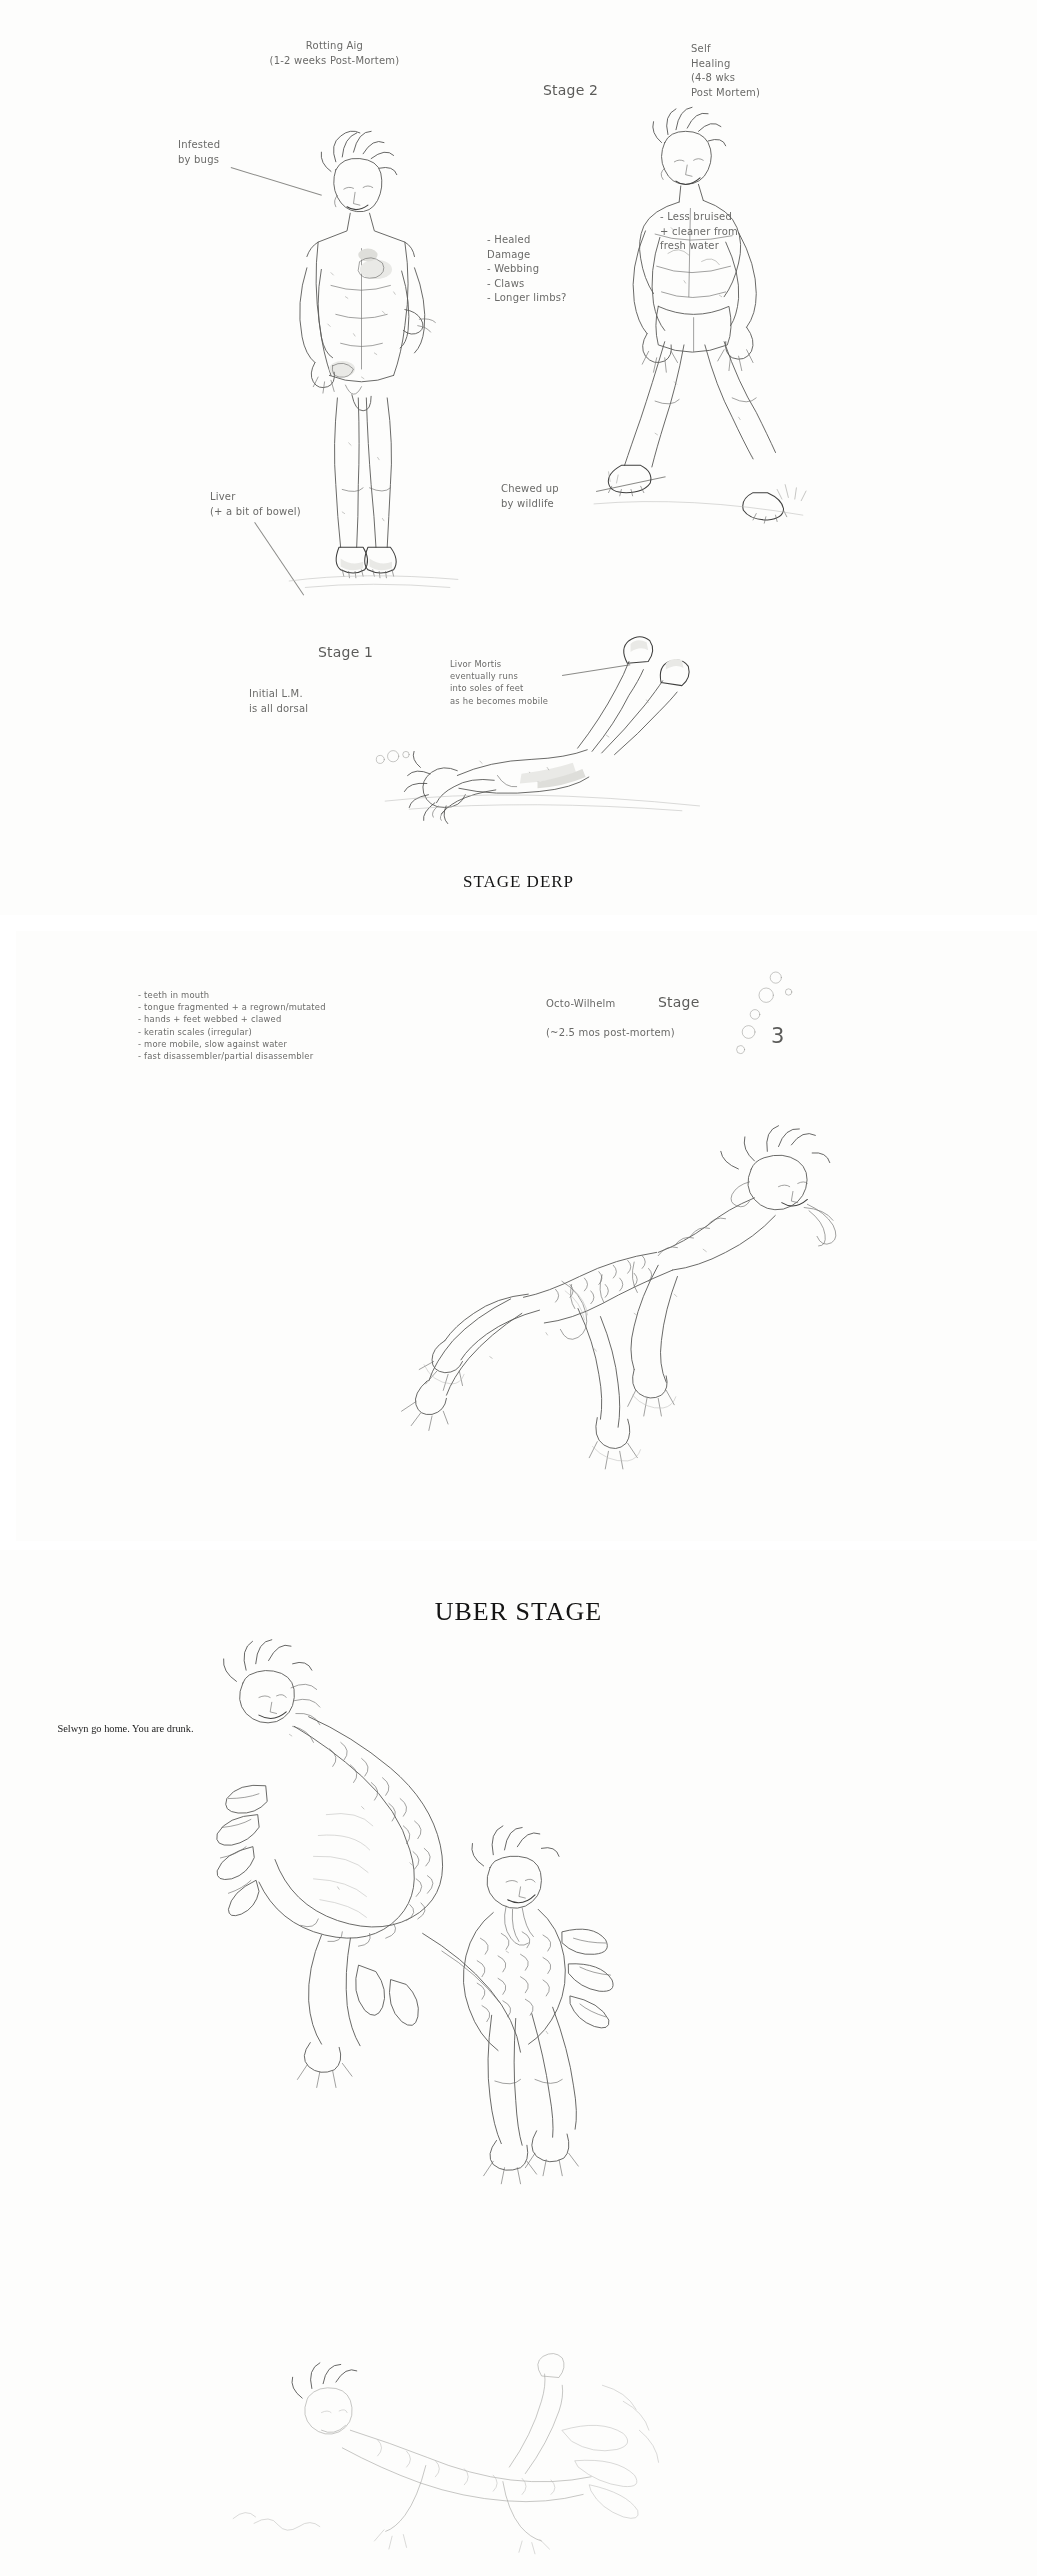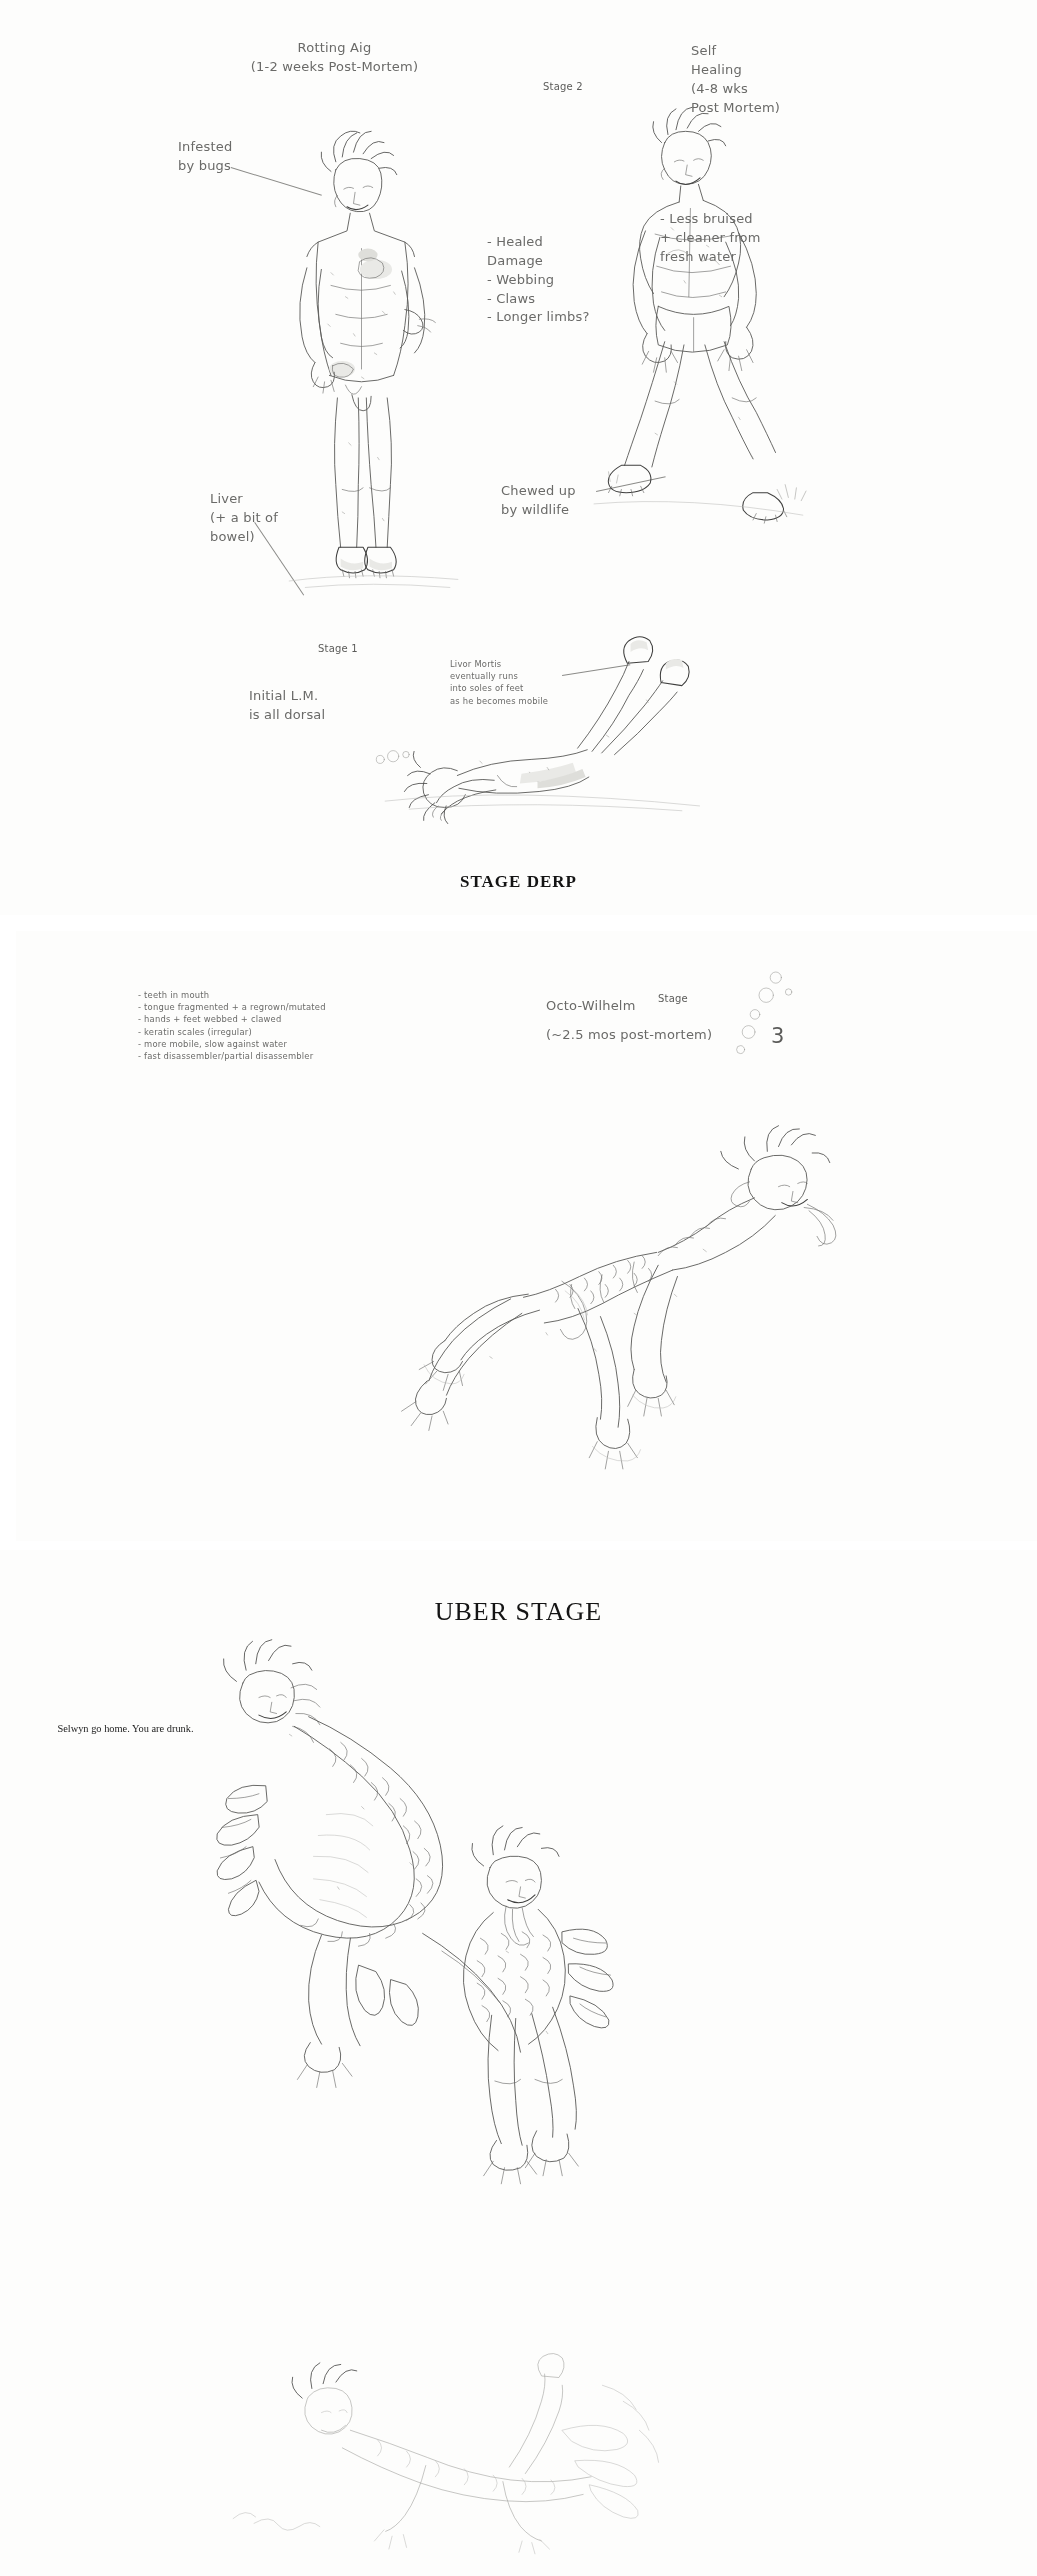--- a/index.html
+++ b/index.html
@@ -19,27 +19,27 @@
   }
 
   
   .sheet {
     position: absolute;
     background: #fdfdfc;
   }
   .handwrite {
     font-family: "DejaVu Sans", sans-serif;
     color: #6a6a68;
-    font-size: 13px;
+    font-size: 10px;
     line-height: 1.45;
     letter-spacing: 0.2px;
     white-space: pre-line;
   }
   .handwrite.small { font-size: 8.4px; }
-  .handwrite.big { font-size: 10px; color: #5b5b59; }
+  .handwrite.big { font-size: 14px; color: #5b5b59; }
   .caption {
     font-family: "Liberation Serif", serif;
     color: #1b1b1b;
     text-align: center;
   }
   .title-serif {
     font-family: "Liberation Serif", serif;
     color: #141414;
     letter-spacing: 1px;
   }
@@ -281,21 +281,21 @@
 
       <path class="ink-pale" d="M60 238 q160 -18 392 6"></path>
       <path class="ink-pale" d="M90 248 q150 -12 340 2"></path>
       <path class="ink-soft" d="M178 188 l3 3 M262 196 l2 3 M336 156 l3 2 M386 112 l2 3"></path>
 
       <circle class="ink-soft" cx="54" cy="186" r="5"></circle>
       <circle class="ink-soft" cx="70" cy="182" r="7"></circle>
       <circle class="ink-soft" cx="86" cy="180" r="4"></circle>
     </svg>
 
-    <div class="caption title-serif" style="position:absolute; left:0; top:872px; width:1037px; font-size:17px; font-weight:700;">STAGE DERP</div>
+    <div class="caption title-serif" style="position:absolute; left:0; top:872px; width:1037px; font-size:17px; font-weight:400;">STAGE DERP</div>
   </div>
 
   <div class="sheet" id="panel-two">
 
     <div class="handwrite small" style="position:absolute; left:122px; top:58px; width:353px;">- teeth in mouth
 - tongue fragmented + a regrown/mutated
 - hands + feet webbed + clawed
 - keratin scales (irregular)
 - more mobile, slow against water
 - fast disassembler/partial disassembler</div>

